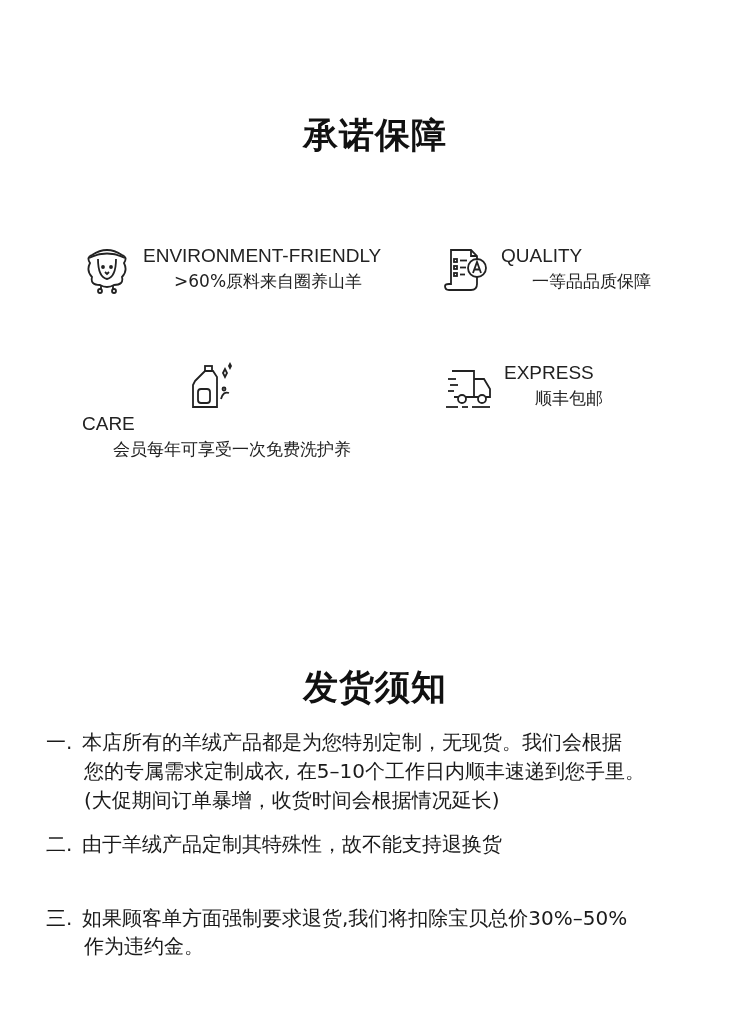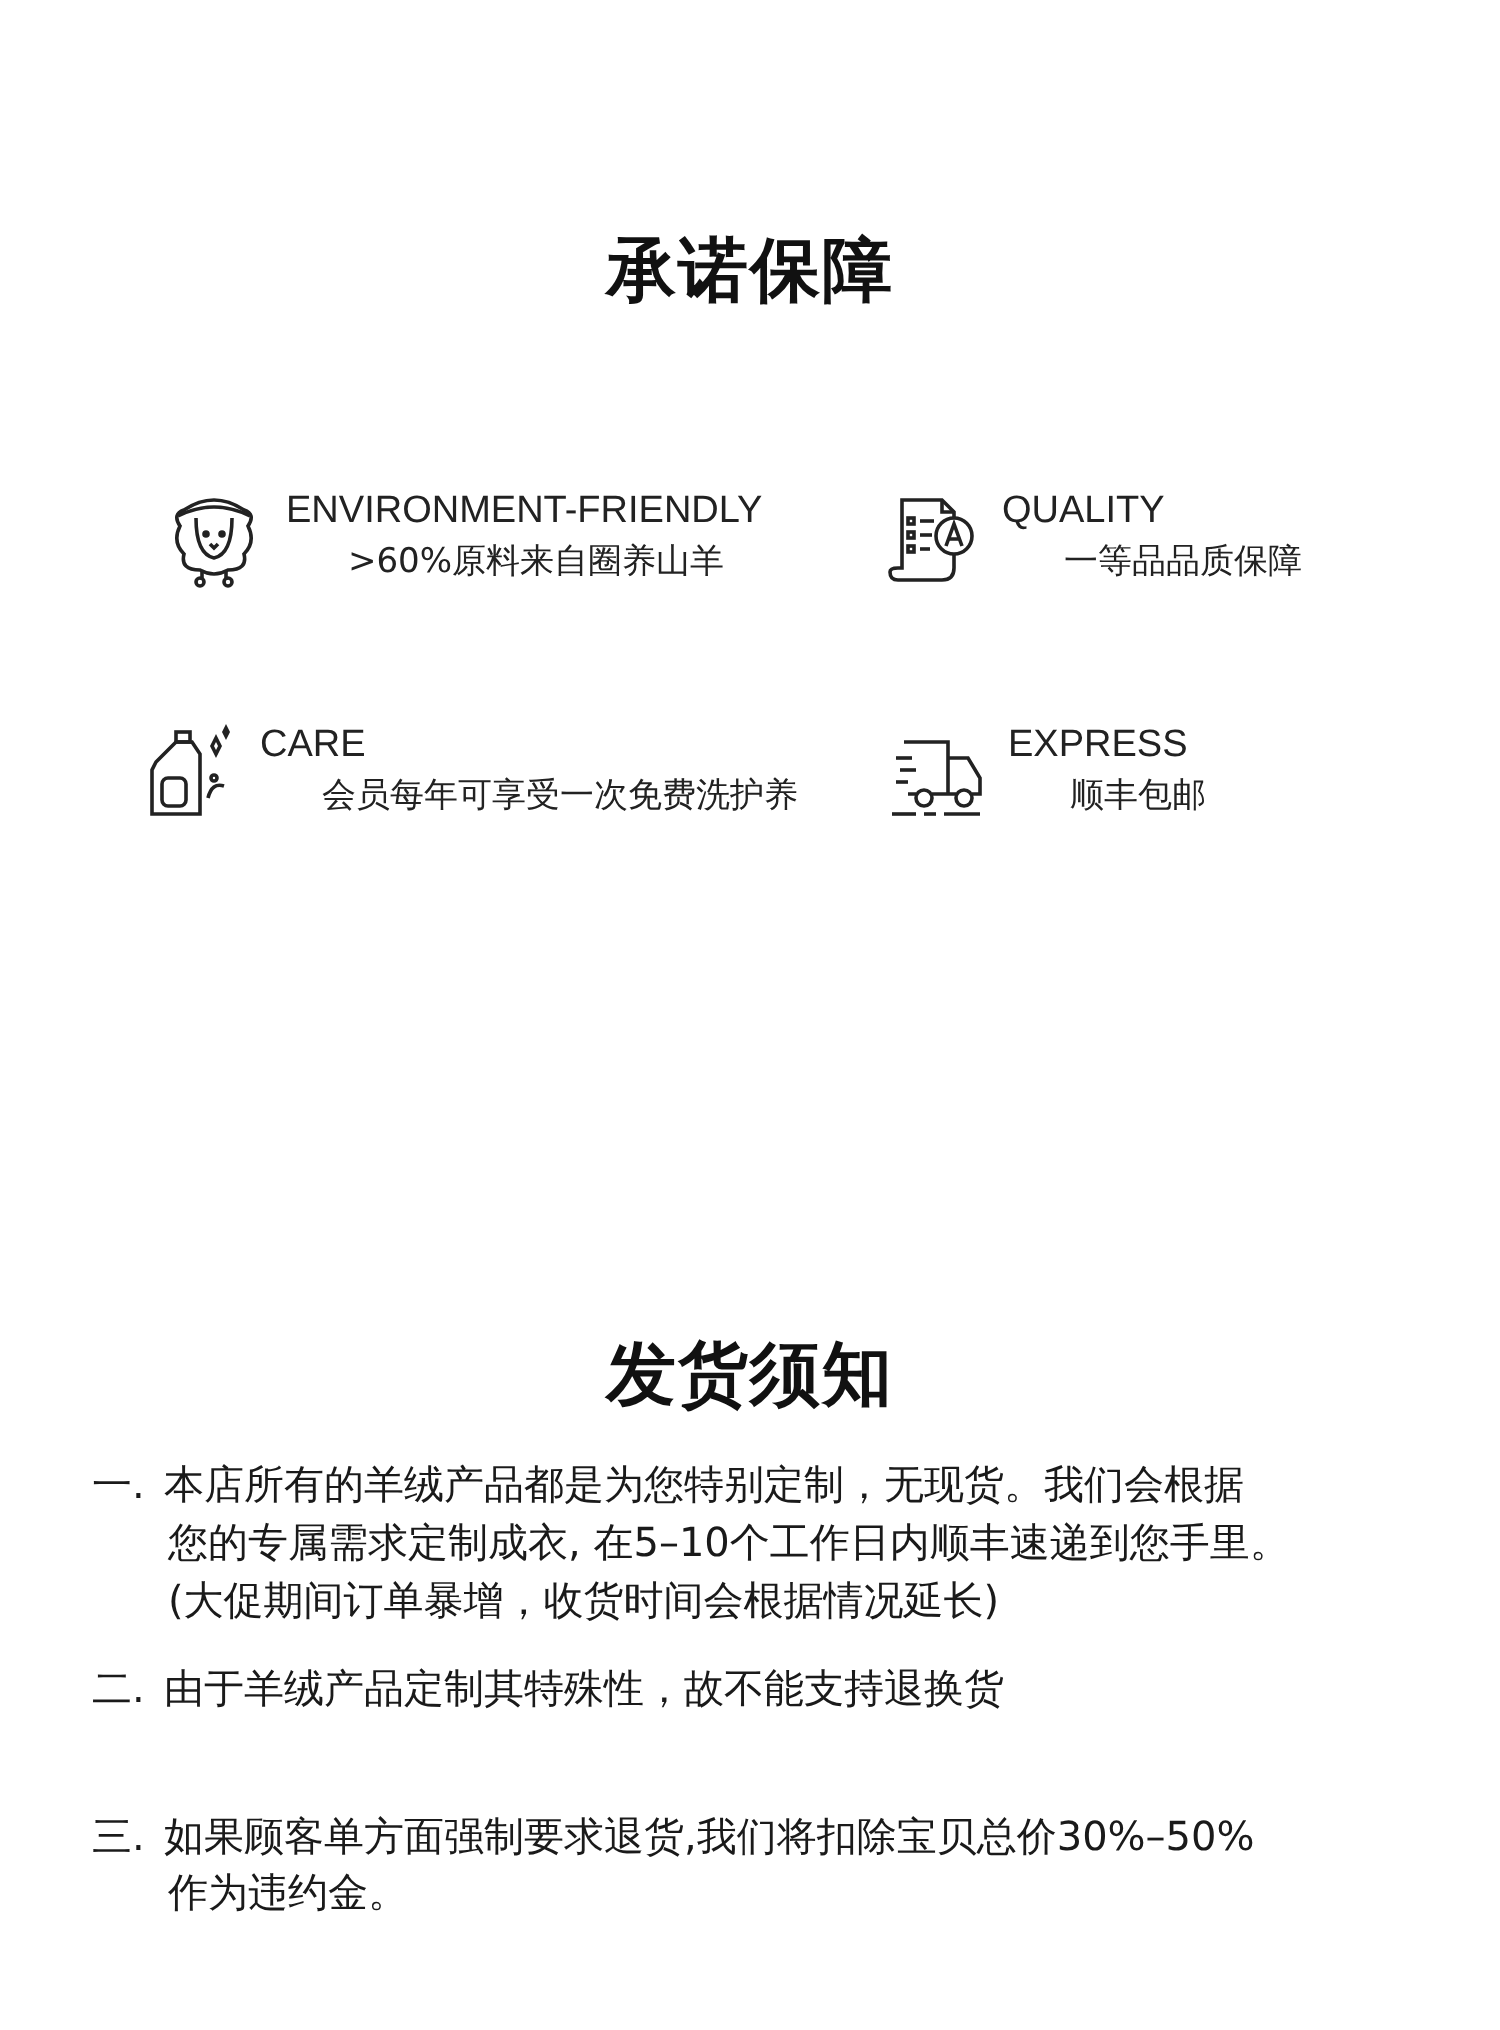--- a/index.html
+++ b/index.html
@@ -58,21 +58,21 @@
       <circle cx="36" cy="24" r="9" fill="#fff"></circle>
       <path d="M32 29 L36 18 L40 29 M33.5 25.5 L38.5 25.5"></path>
     </svg>
   </div>
   <div class="text">
     <div class="en">QUALITY</div>
     <div class="cn">一等品品质保障</div>
   </div>
 </div>
 
-<div class="feature" style="left:70px; top:360px;">
+<div class="feature" style="left:70px; top:360px;flex-direction:column;">
   <div class="icon">
     <svg width="48" height="50" viewBox="0 0 48 50" fill="none" stroke="#222" stroke-width="1.8">
       <path d="M8 20 L18 10 L26 10 L30 16 L30 46 L6 46 L6 24 Z"></path>
       <rect x="18" y="5" width="7" height="5"></rect>
       <rect x="11" y="28" width="12" height="14" rx="3"></rect>
       <path d="M36 12 L38 8 L40 12 L38 16 Z"></path>
       <path d="M42 5 L43 3 L44 5 L43 7 Z"></path>
       <path d="M34 38 Q36 30 42 32"></path>
       <circle cx="37" cy="28" r="1.5"></circle>
     </svg>

